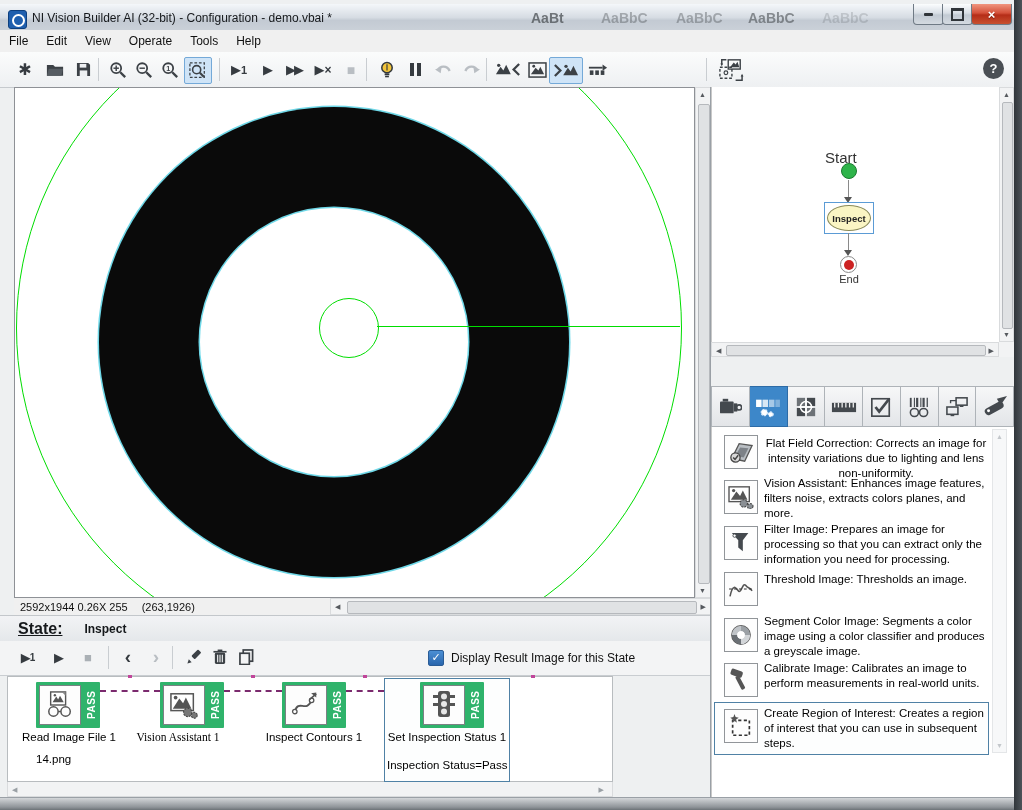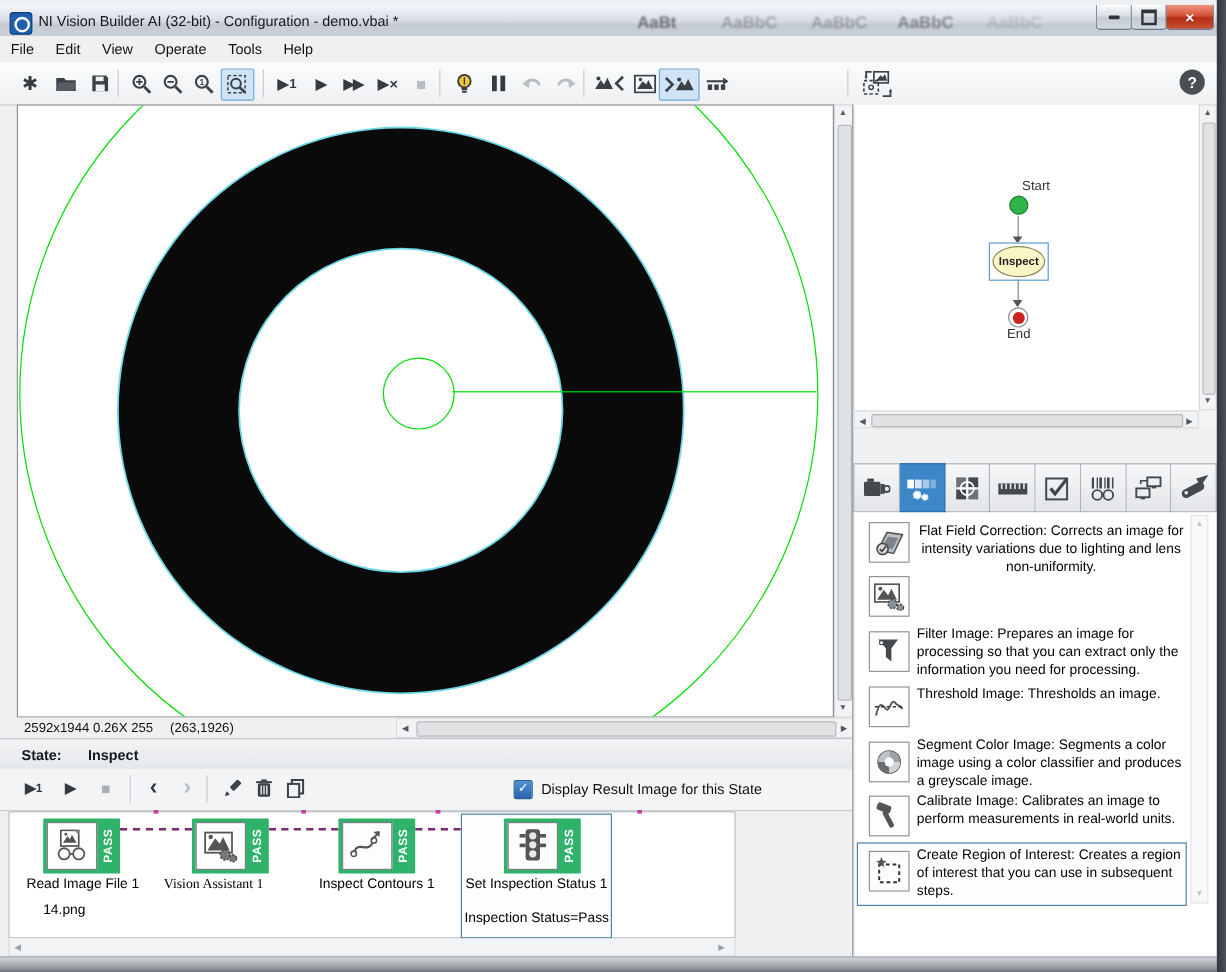--- a/index.html
+++ b/index.html
@@ -256,21 +256,21 @@
     <span>2592x1944 0.26X 255</span>
     <span>(263,1926)</span>
   </div>
   <div class="abs sb" style="left:330px;top:598px;width:381px;height:17px;">
     <div class="sba" style="left:4px;top:4px;">◀</div>
     <div class="sbt" style="left:16px;top:2px;width:348px;height:11px;"></div>
     <div class="sba" style="right:4px;top:4px;">▶</div>
   </div>
 
   <div class="abs statebar">
-    <span style="font-size:12px;font-weight:bold;color:#15181b;margin-left:18px;">State:</span>
+    <span style="font-size:16px;font-weight:bold;color:#15181b;margin-left:18px;text-decoration:underline;">State:</span>
     <span style="font-size:12px;font-weight:bold;color:#15181b;margin-left:22px;">Inspect</span>
   </div>
 
   <div class="abs statetb">
     <div class="stbi" style="left:16px;">
         <span class="runglyph">▶</span>
         <span style="font-size:10px;font-weight:bold;margin-left:1px;">1</span>
       </div>
     <div class="stbi" style="left:46px;">
         <span class="runglyph">▶</span>
@@ -385,21 +385,21 @@
 
   <div class="abs sb" style="left:7px;top:782px;width:606px;height:15px;border-top:none;">
     <div class="sba" style="left:4px;top:4px;color:#9aa0a5;">◀</div>
     <div class="sba" style="right:8px;top:4px;color:#9aa0a5;">▶</div>
   </div>
 
 
   <div class="abs rdivider"></div>
 
   <div class="abs diagram">
-    <div class="abs" style="left:113px;top:62px;width:50px;text-align:right;font-size:11px;color:#333;">Start</div>
+    <div class="abs" style="left:113px;top:62px;width:50px;text-align:left;font-size:15px;color:#333;">Start</div>
     <div class="abs" style="left:129px;top:76px;width:14px;height:14px;border-radius:50%;background:#2eb44a;border:1.5px solid #1c7a30;"></div>
     <div class="node-line" style="left:136px;top:93px;height:20px;"></div>
     <div class="arrowhead" style="left:132px;top:110px;"></div>
     <div class="abs" style="left:112px;top:115px;width:48px;height:30px;border:1px solid #5b9bd5;background:#fff;">
       <div class="abs" style="left:2px;top:2px;width:42px;height:24px;border:1px solid #8a8a5a;border-radius:50%;background:#faf5c4;display:flex;align-items:center;justify-content:center;font-size:9.5px;font-weight:bold;color:#222;">Inspect</div>
     </div>
     <div class="node-line" style="left:136px;top:146px;height:20px;"></div>
     <div class="arrowhead" style="left:132px;top:163px;"></div>
     <div class="abs" style="left:128px;top:169px;width:15px;height:15px;border-radius:50%;background:#fff;border:1.5px solid #8a8a8a;">
       <div class="abs" style="left:2.5px;top:2.5px;width:10px;height:10px;border-radius:50%;background:#cc2222;"></div>
@@ -515,20 +515,21 @@
 
   <div class="li-icon" style="top:480px;">
       <svg width="26" height="24" viewBox="0 0 28 26">
         <rect x="1" y="2" width="22" height="16" fill="#fff" stroke="#555" stroke-width="1.5"></rect>
         <path d="M3 16 L9 7 L13 12 L16 6 L21 16 Z" fill="#555"></path>
         <circle cx="6" cy="6" r="1.8" fill="#555"></circle>
         <circle cx="17" cy="20" r="4" fill="#8a8f94" stroke="#444" stroke-width="1.2" stroke-dasharray="2 1.4"></circle>
         <circle cx="24" cy="23" r="3" fill="#8a8f94" stroke="#444" stroke-width="1.2" stroke-dasharray="2 1.4"></circle>
       </svg>
     </div>
+  <div class="li-text" style="top:476px;">Vision Assistant:  Enhances image features, filters noise, extracts colors planes, and more.</div>
 
   <div class="li-icon" style="top:526px;">
       <svg width="22" height="24" viewBox="0 0 24 26">
         <path d="M2 2 H20 L14 10 V22 L9 18 V10 Z" fill="#44494e"></path>
         <circle cx="5" cy="5" r="1.8" fill="#fff" stroke="#44494e" stroke-width="1"></circle>
       </svg>
     </div>
   <div class="li-text" style="top:522px;">Filter Image:  Prepares an image for processing so that you can extract only the information you need for processing.</div>
 
   <div class="li-icon" style="top:572px;">

